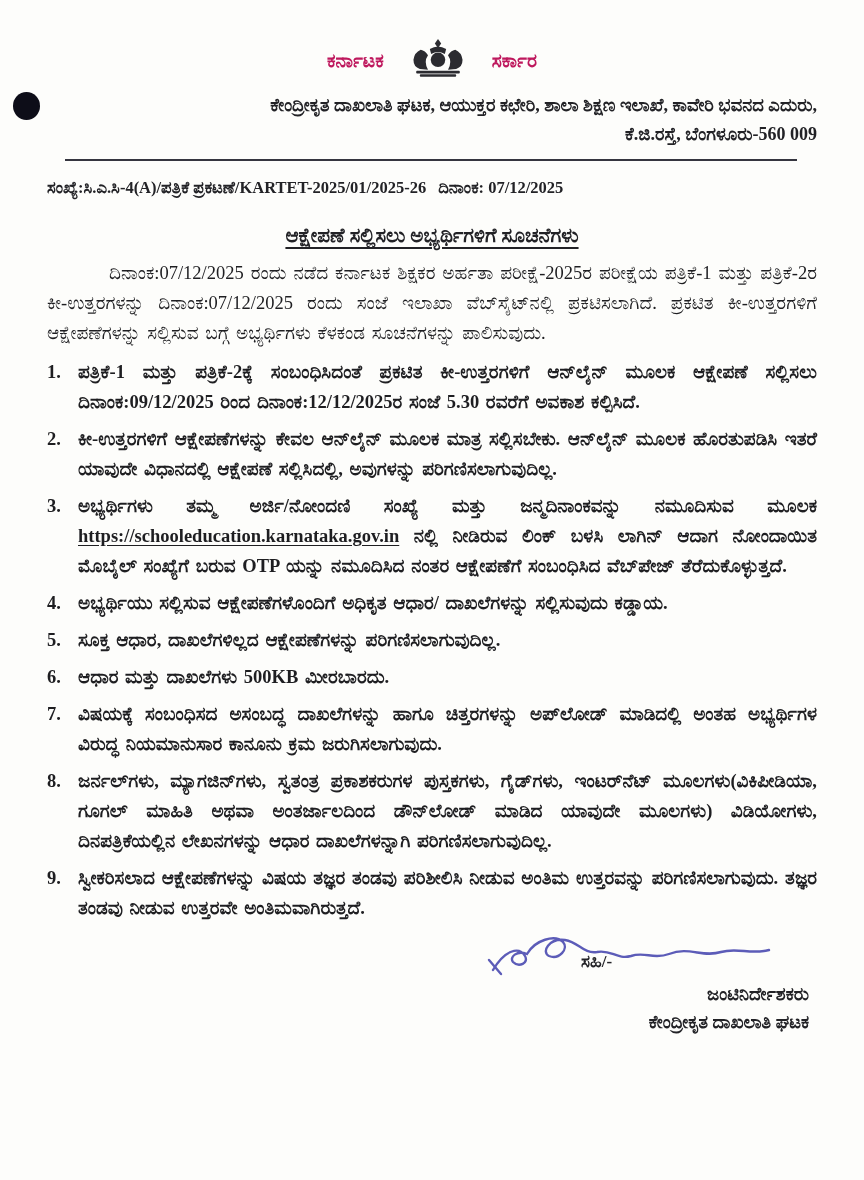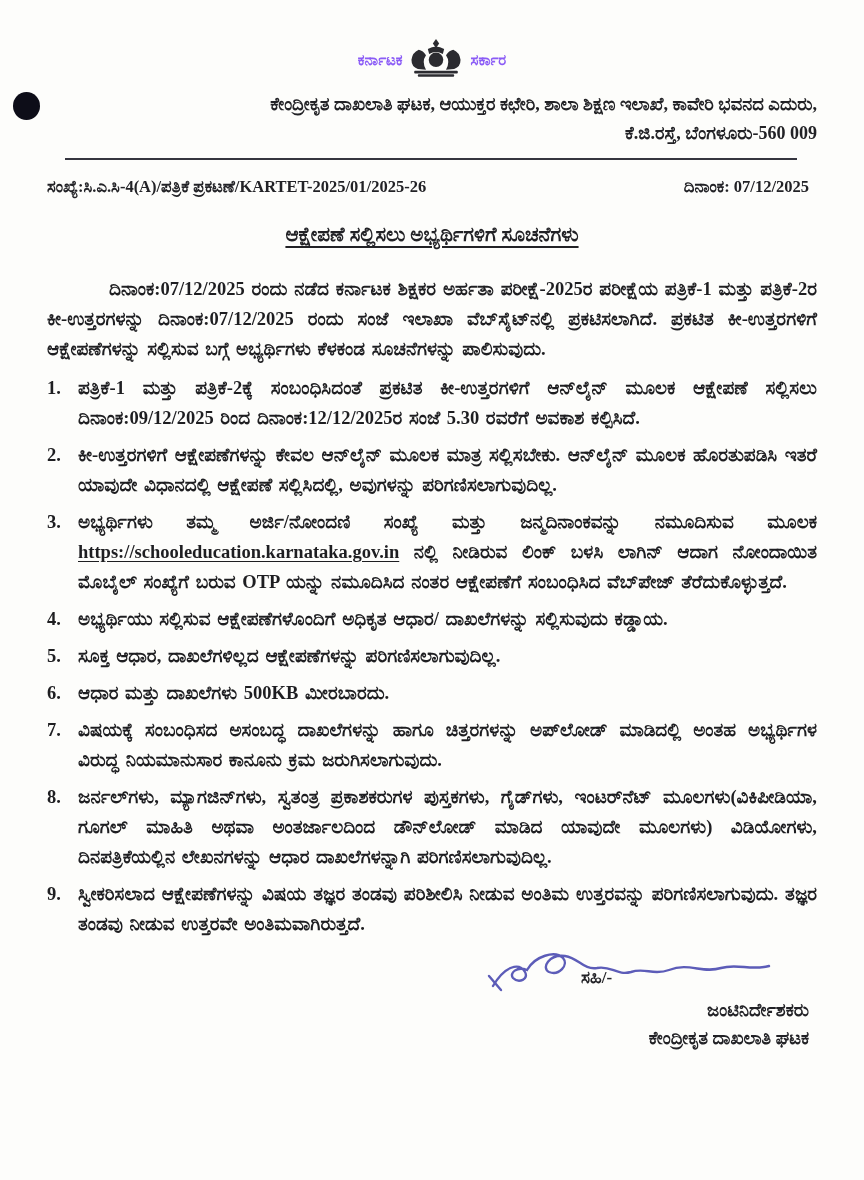--- a/index.html
+++ b/index.html
@@ -15,65 +15,66 @@
     position: absolute;
     left: 13px; top: 92px;
     width: 27px; height: 28px;
     background: #0d0d18;
     border-radius: 50%;
   }
   .page { padding: 36px 47px 0 47px; }
 
   .gov-line {
     display: flex; align-items: center; justify-content: center;
-    gap: 4px;
-    font-size: 15px; font-weight: 700;
-    color: #8b5cf6;
+    gap: 24px;
+    font-size: 19px; font-weight: 700;
+    color: #be185d;
   }
   .emblem-svg { width: 60px; height: 44px; fill: #2b2b30; }
 
   .addr {
     text-align: right;
     font-size: 18px; font-weight: 700;
     line-height: 29px;
     margin-top: 6px;
     color: #222226;
   }
   .addr2 { margin-top: 0; }
 
   .rule {
     border: none;
     border-top: 2.5px solid #35353f;
     margin: 10px 20px 0 18px;
   }
 
   .ref-row {
-    display: flex; justify-content: space-between; align-items: baseline;
+    display: flex; align-items: baseline;
     margin-top: 17px;
     font-size: 16.5px; font-weight: 700;
     color: #222226;
+    gap: 12px;
   }
   .ref-date { margin-right: 8px; }
 
   .doc-title {
     text-align: center;
     margin-top: 26px;
     font-size: 20px; font-weight: 700;
     color: #222226;
   }
   .doc-title span {
     text-decoration: underline;
     text-underline-offset: 5px;
     text-decoration-thickness: 1.5px;
   }
 
   .intro {
-    margin-top: 28px;
+    margin-top: 11px;
     font-size: 18.5px;
-    font-weight: 700;
+    font-weight: 400;
     line-height: 30px;
     text-align: justify;
     text-indent: 62px;
     word-spacing: 2px;
   }
 
   .list { margin-top: 9px; }
   .item {
     display: flex;
     margin-bottom: 7px;

